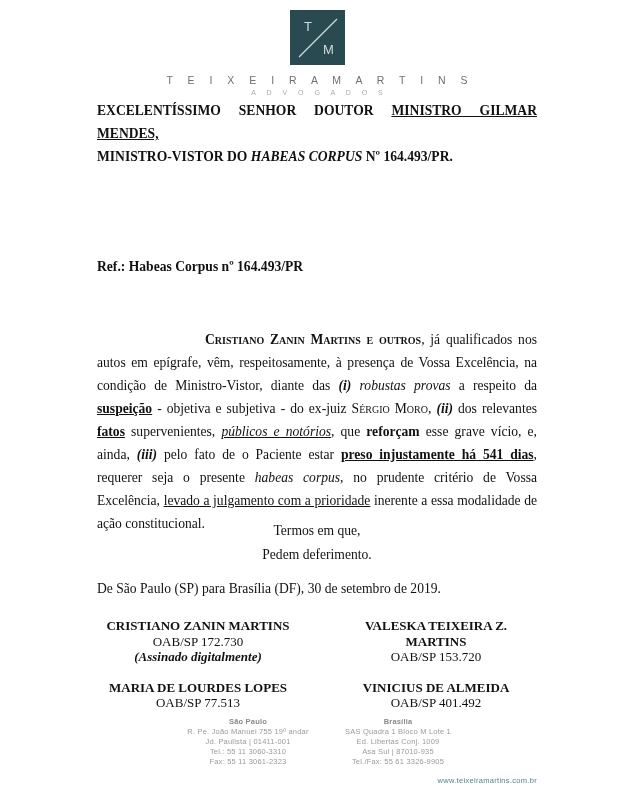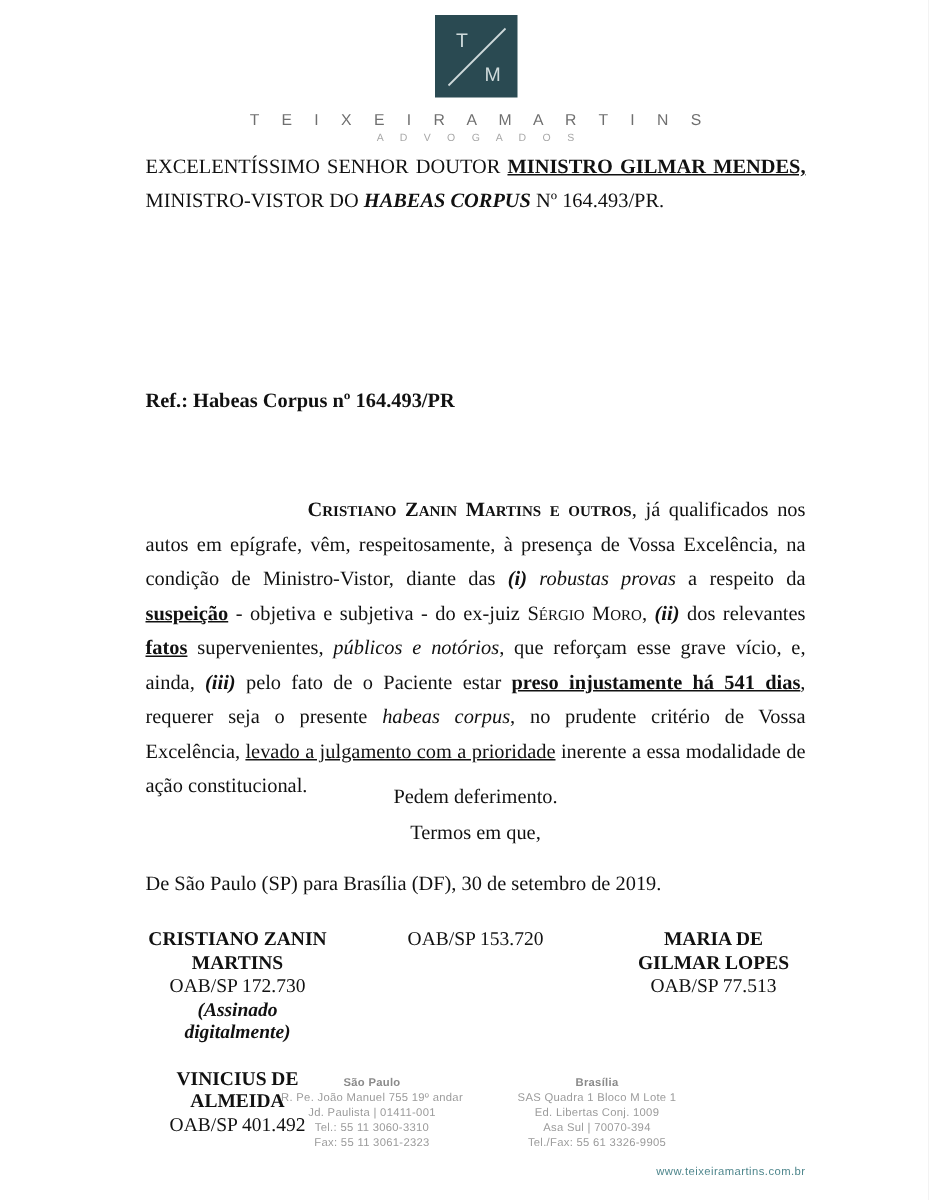--- a/index.html
+++ b/index.html
@@ -72,47 +72,47 @@
 
   .body-paragraph {
     top: 328px;
     font-size: 13.6px;
     line-height: 23px;
     text-align: justify;
     text-indent: 108px;
   }
 
   .seg-n  { }
-  .seg-b  { font-weight: normal; }
+  .seg-b  { font-weight: bold; }
   .seg-i  { font-style: italic; }
   .seg-bi { font-weight: bold; font-style: italic; }
   .seg-u  { text-decoration: underline; }
   .seg-bu { font-weight: bold; text-decoration: underline; }
-  .seg-iu { font-style: italic; }
+  .seg-iu { font-style: italic; text-decoration: underline; }
   .seg-sc { font-variant: small-caps; }
   .seg-scb{ font-variant: small-caps; font-weight: bold; }
 
   .closing {
     top: 519px;
     text-align: center;
     font-size: 13.6px;
     line-height: 24px;
   }
 
   .dateline {
     top: 581px;
     font-size: 13.6px;
   }
 
   
   .signatures {
     position: absolute;
     top: 618px; left: 97px; width: 440px;
     display: grid;
-    grid-template-columns: 1fr 1fr 1fr;
+    grid-template-columns: 1fr 1fr;
     column-gap: 36px;
     row-gap: 15px;
   }
   .sig-cell { text-align: center; font-size: 13px; line-height: 15.5px; }
   .sig-name { font-weight: bold; }
   .sig-oab  { font-weight: normal; }
   .sig-note { font-weight: bold; font-style: italic; }
 
   
   .footer-offices {
@@ -160,58 +160,59 @@
   <div class="textcol heading">
     <div class="jline"><span class="seg-b">EXCELENTÍSSIMO SENHOR DOUTOR </span><span class="seg-bu">MINISTRO GILMAR MENDES,</span></div>
     <div><span class="seg-b">MINISTRO-VISTOR DO </span><span class="seg-bi">HABEAS CORPUS</span><span class="seg-b"> Nº 164.493/PR.</span></div>
   </div>
 
   <div class="textcol ref-line">Ref.: Habeas Corpus nº 164.493/PR</div>
 
   <div class="textcol body-paragraph"><span class="seg-scb">Cristiano Zanin Martins e outros</span><span class="seg-n">, já qualificados nos autos em epígrafe, vêm, respeitosamente, à presença de Vossa Excelência, na condição de Ministro-Vistor, diante das </span><span class="seg-bi">(i)</span><span class="seg-n"> </span><span class="seg-i">robustas provas</span><span class="seg-n"> a respeito da </span><span class="seg-bu">suspeição</span><span class="seg-n"> - objetiva e subjetiva - do ex-juiz </span><span class="seg-sc">Sérgio Moro</span><span class="seg-n">, </span><span class="seg-bi">(ii)</span><span class="seg-n"> dos relevantes </span><span class="seg-bu">fatos</span><span class="seg-n"> supervenientes, </span><span class="seg-iu">públicos e notórios</span><span class="seg-n">, que </span><span class="seg-b">reforçam</span><span class="seg-n"> esse grave vício, e, ainda, </span><span class="seg-bi">(iii)</span><span class="seg-n"> pelo fato de o Paciente estar </span><span class="seg-bu">preso injustamente há 541 dias</span><span class="seg-n">, requerer seja o presente </span><span class="seg-i">habeas corpus</span><span class="seg-n">, no prudente critério de Vossa Excelência, </span><span class="seg-u">levado a julgamento com a prioridade</span><span class="seg-n"> inerente a essa modalidade de ação constitucional.</span></div>
 
   <div class="textcol closing">
+    <div>Termos em que,</div>
     <div>Pedem deferimento.</div>
-    <div>Termos em que,</div>
   </div>
 
   <div class="textcol dateline">De São Paulo (SP) para Brasília (DF), 30 de setembro de 2019.</div>
 
   <div class="signatures">
     <div class="sig-cell">
       <div class="sig-name">CRISTIANO ZANIN MARTINS</div>
       <div class="sig-oab">OAB/SP 172.730</div>
       <div class="sig-note">(Assinado digitalmente)</div>
     </div>
     <div class="sig-cell">
+      <div class="sig-name">VALESKA TEIXEIRA Z. MARTINS</div>
       <div class="sig-oab">OAB/SP 153.720</div>
     </div>
     <div class="sig-cell">
-      <div class="sig-name">MARIA DE GILMAR LOPES</div>
+      <div class="sig-name">MARIA DE LOURDES LOPES</div>
       <div class="sig-oab">OAB/SP 77.513</div>
     </div>
     <div class="sig-cell">
       <div class="sig-name">VINICIUS DE ALMEIDA</div>
       <div class="sig-oab">OAB/SP 401.492</div>
     </div>
   </div>
 
   <div class="footer-offices">
     <div class="office">
       <div class="office-city">São Paulo</div>
       <div>R. Pe. João Manuel 755 19º andar</div>
       <div>Jd. Paulista | 01411-001</div>
       <div>Tel.: 55 11 3060-3310</div>
       <div>Fax: 55 11 3061-2323</div>
     </div>
     <div class="office">
       <div class="office-city">Brasília</div>
       <div>SAS Quadra 1 Bloco M Lote 1</div>
       <div>Ed. Libertas Conj. 1009</div>
-      <div>Asa Sul | 70070-394</div>
+      <div>Asa Sul | 87010-935</div>
       <div>Tel./Fax: 55 61 3326-9905</div>
     </div>
   </div>
 
   <div class="footer-website">
     <a href="#">www.teixeiramartins.com.br</a>
   </div>
 
 </div>
 

